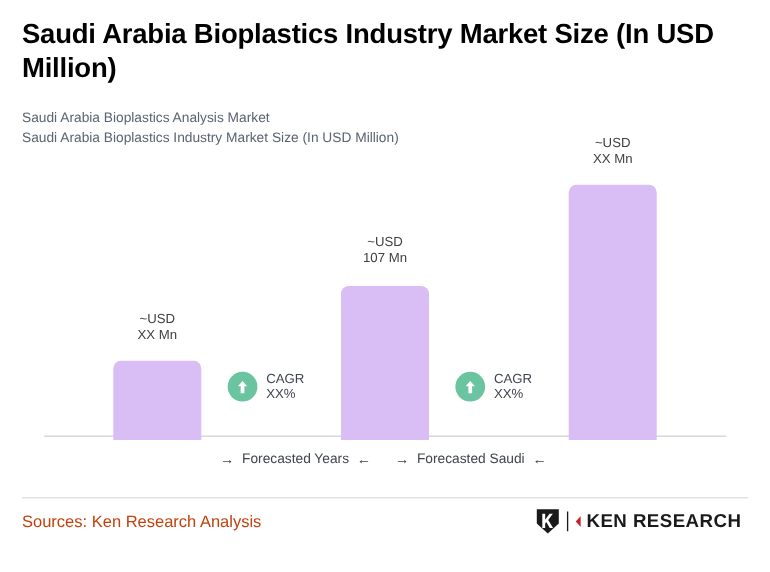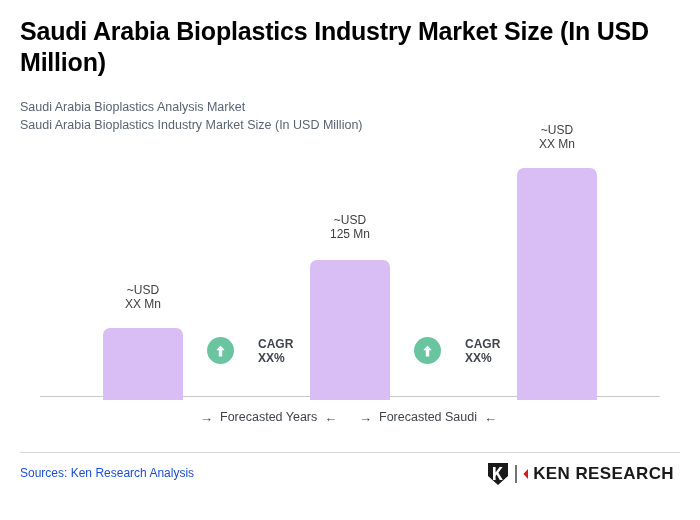--- a/index.html
+++ b/index.html
@@ -75,23 +75,22 @@
     color: #404040;
   }
   .bar-label span {
     display: block;
   }
 
   
   .cagr {
     position: absolute;
     display: flex;
-    align-items: flex-start;
-    gap: 24px;
-    font-weight: bold;
+    align-items: flex-end;
+    gap: 8px;
   }
   .cagr-circle {
     width: 27px;
     height: 27px;
     border-radius: 50%;
     background: #6bc4a0;
     display: flex;
     align-items: center;
     justify-content: center;
     flex: 0 0 auto;
@@ -135,22 +134,22 @@
     left: 20px;
     top: 452px;
     width: 660px;
     height: 1px;
     background: #d7d7d7;
   }
   .sources {
     position: absolute;
     left: 20px;
     top: 466px;
-    font-size: 12px;
-    color: #1d4ed8;
+    font-size: 15px;
+    color: #c2410c;
   }
   .logo {
     position: absolute;
     right: 26px;
     top: 462px;
     display: flex;
     align-items: center;
     gap: 5px;
   }
   .logo-word {
@@ -190,21 +189,21 @@
       </svg>
     </div>
     <div class="cagr-text">
       <span>CAGR</span>
       <span>XX%</span>
     </div>
   </div>
 
   <div class="bar-label" style="left:290px; top:213px;">
     <span>~USD</span>
-    <span>125 Mn</span>
+    <span>107 Mn</span>
   </div>
   <div class="bar" style="left:310px; height:140px;"></div>
 
   <div class="cagr" style="left:414px; top:337px;">
     <div class="cagr-circle">
       <svg width="13" height="14" viewBox="0 0 13 14" aria-hidden="true">
         <path d="M6.5 1.4 L10.7 6.2 L8.2 6.2 L8.2 12.4 L4.8 12.4 L4.8 6.2 L2.3 6.2 Z" fill="#ffffff"></path>
       </svg>
     </div>
     <div class="cagr-text">

